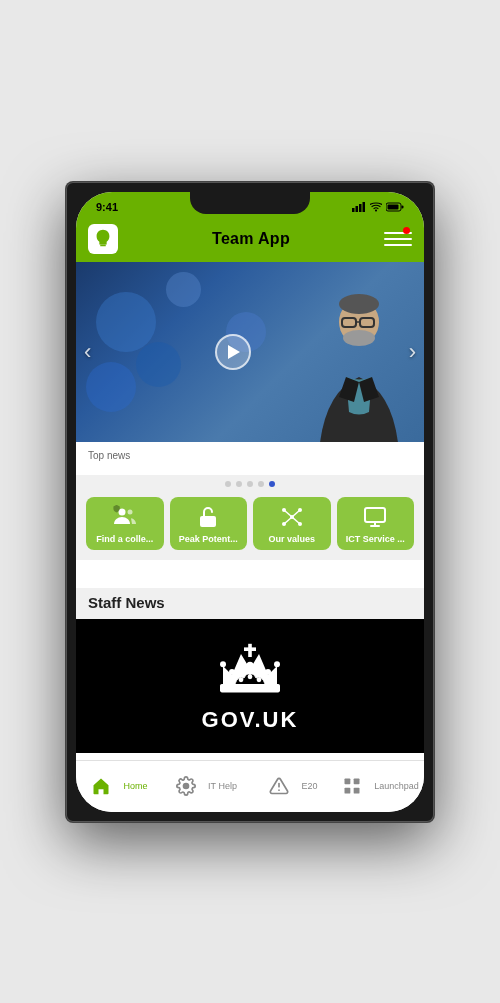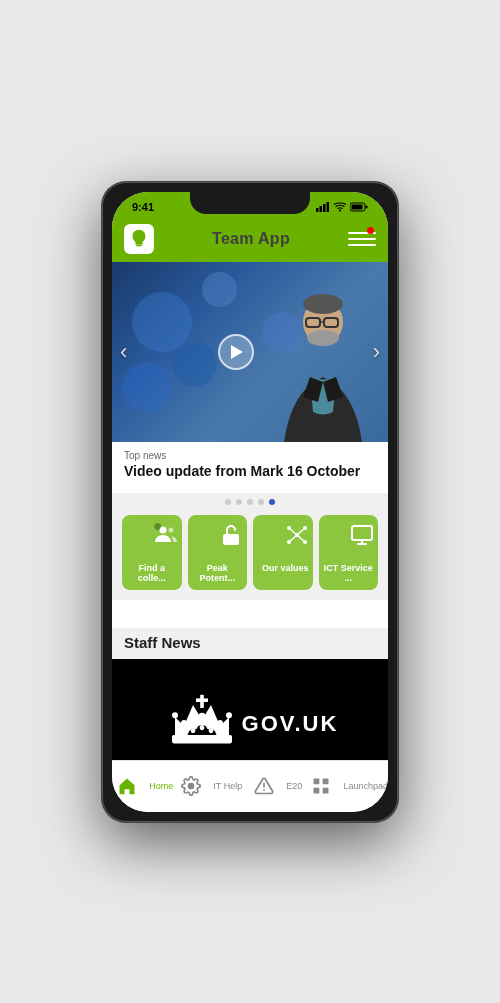--- a/index.html
+++ b/index.html
@@ -6,24 +6,24 @@
     body {
       background: #e8e8e8;
       display: flex;
       justify-content: center;
       align-items: center;
       min-height: 100vh;
       font-family: -apple-system, BlinkMacSystemFont, 'Segoe UI', sans-serif;
     }
 
     .phone-outer {
-      width: 296px;
+      width: 368px;
       height: 640px;
       background: #1a1a1a;
-      border-radius: 24px;
+      border-radius: 7px;
       padding: 10px;
       box-shadow:
         0 0 0 1px #444,
         0 20px 60px rgba(0,0,0,0.6),
         inset 0 0 0 1px #555;
       position: relative;
     }
 
     .phone-inner {
       width: 100%;
@@ -91,21 +91,21 @@
       align-items: center;
       justify-content: center;
       overflow: hidden;
     }
     .header-logo svg {
       width: 22px;
       height: 22px;
       fill: #6ab100;
     }
     .header-title {
-      color: #404040;
+      color: #000000;
       font-size: 16px;
       font-weight: 600;
       letter-spacing: 0.3px;
     }
     .header-menu {
       position: relative;
       width: 28px;
       height: 28px;
       display: flex;
       flex-direction: column;
@@ -258,22 +258,22 @@
       gap: 6px;
       flex-shrink: 0;
     }
     .action-btn {
       flex: 1;
       background: #8cc63f;
       border-radius: 8px;
       padding: 8px 4px 6px;
       display: flex;
       flex-direction: column;
-      align-items: flex-end;
-      gap: 16px;
+      align-items: center;
+      gap: 5px;
       cursor: pointer;
     }
     .action-btn svg {
       fill: #fff;
       width: 24px;
       height: 24px;
     }
     .action-btn .action-label {
       color: #fff;
       font-size: 9px;
@@ -290,21 +290,21 @@
       font-weight: 700;
       color: #222;
       flex-shrink: 0;
       margin-top: 28px;
     }
 
     
     .govuk-banner {
       background: #000;
       display: flex;
-      flex-direction: row;
+      flex-direction: column;
       align-items: center;
       justify-content: center;
       padding: 20px 0;
       flex-shrink: 0;
       min-height: 130px;
     }
     .govuk-crown {
       width: 80px;
       height: 60px;
       margin-bottom: 8px;
@@ -431,21 +431,20 @@
         </div>
 
 
         <div class="play-btn"></div>
         <div class="hero-arrow hero-arrow-left">‹</div>
         <div class="hero-arrow hero-arrow-right">›</div>
       </div>
 
       <div class="news-caption">
         <div class="top-news-label">Top news</div>
-        <div class="news-title">Video update from Mark 16 October</div>
       </div>
 
       <div class="dots-row">
         <div class="dot"></div>
         <div class="dot"></div>
         <div class="dot"></div>
         <div class="dot"></div>
         <div class="dot active"></div>
       </div>
 

